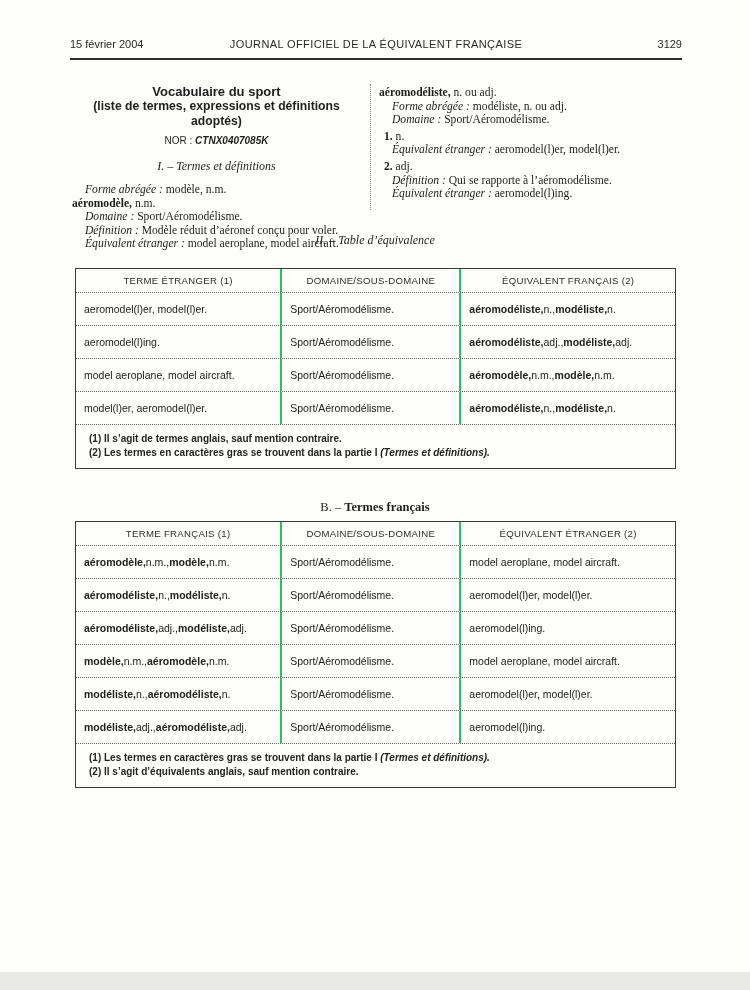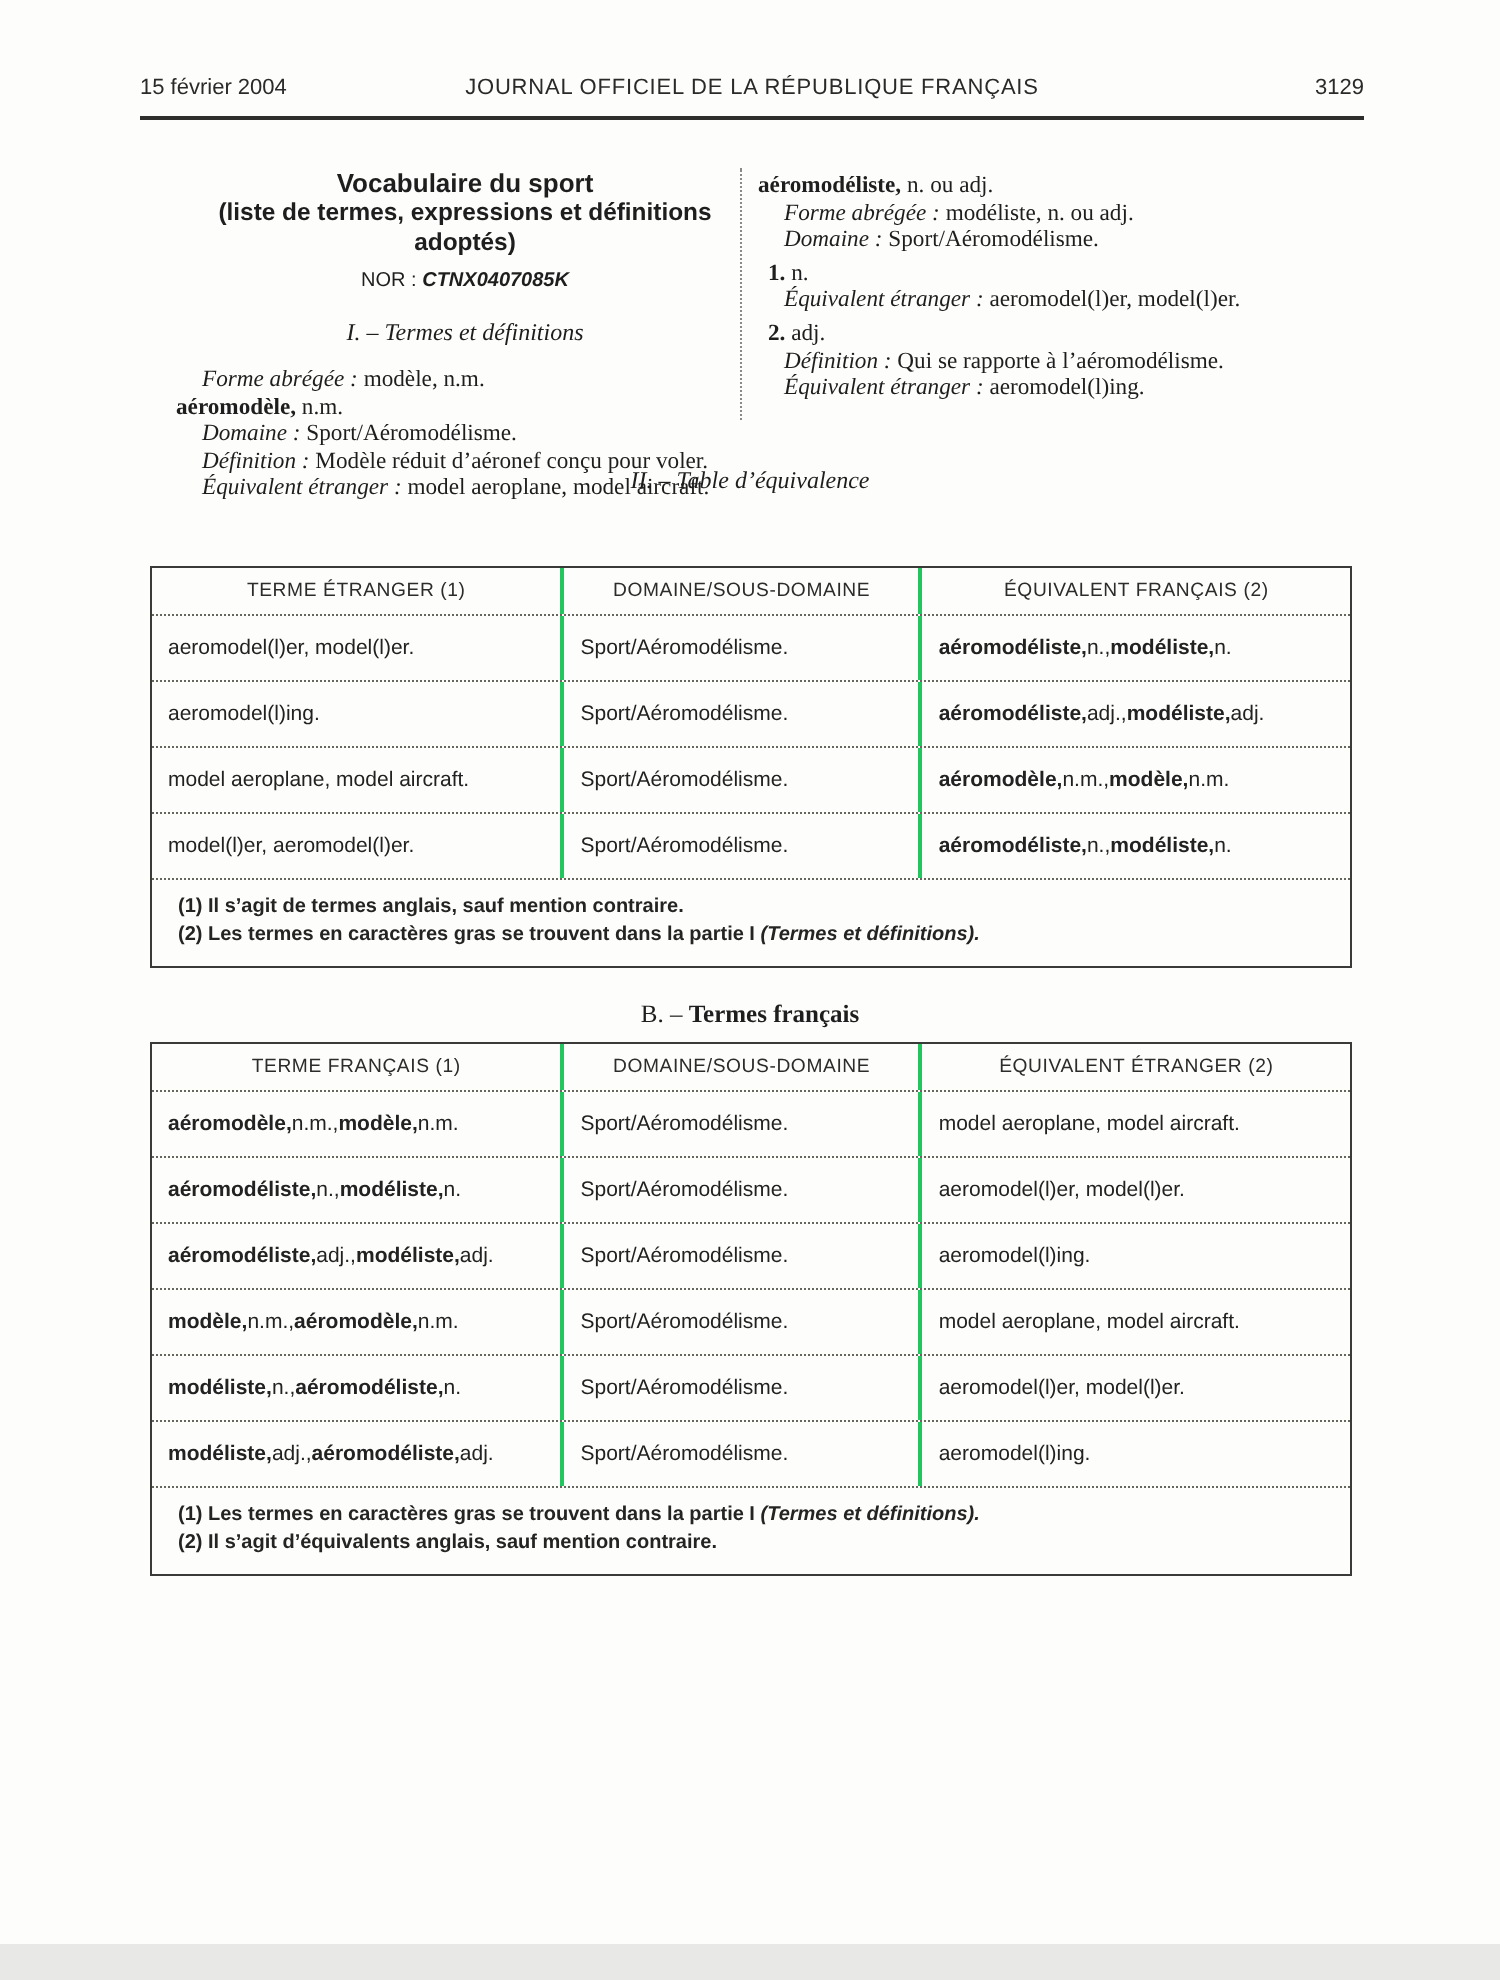--- a/index.html
+++ b/index.html
@@ -21,21 +21,21 @@
   }
   .jo-header .date { width:130px; }
   .jo-header .jtitle { flex:1; text-align:center; letter-spacing:.4px; }
   .jo-header .pnum { width:130px; text-align:right; }
   .header-rule {
     position:absolute; top:58px; left:70px; width:612px;
     border-top:2.5px solid #2e2e2c;
   }
 
   
-  .col-left  { position:absolute; top:84px; left:88px;  width:289px; }
+  .col-left  { position:absolute; top:84px; left:72px;  width:289px; }
   .col-right { position:absolute; top:86px; left:379px; width:301px; }
   .col-divider {
     position:absolute; top:84px; left:370px; height:126px;
     border-left:1px dotted #8a8a85;
   }
 
   .title-block { text-align:center; font-family:"Liberation Sans","DejaVu Sans",sans-serif; }
   .title-block .t1 { font-size:13px; font-weight:bold; line-height:15px; }
   .title-block .t2 { font-size:12.2px; font-weight:bold; line-height:15px; }
   .nor-line { margin-top:6px; font-size:10px; }
@@ -67,21 +67,21 @@
   .tableA-heading { top:261px; }
   .tableB-heading { top:500px; }
 
   
   .vtable {
     position:absolute; left:75px; width:601px;
     border:1.5px solid #3a3a38;
     font-family:"Liberation Sans","DejaVu Sans",sans-serif;
     font-size:10.5px; color:#222;
   }
-  .tableA { top:283px; }
+  .tableA { top:268px; }
   .tableB { top:521px; }
   .trow { display:flex; align-items:stretch; border-top:1px dotted #66665f; }
   .thead .trow { border-top:none; min-height:23px; }
   .thead .tcell {
     justify-content:center; text-align:center;
     font-size:9.6px; letter-spacing:.3px; padding:4px 2px; color:#2c2c2a;
   }
   .tbody .trow { min-height:33px; }
   .tcell { display:flex; align-items:center; padding:3px 8px; }
   .tcell.c0 { width:34.1%; }
@@ -94,21 +94,21 @@
     font-size:10px; line-height:13.5px; color:#242422;font-weight:bold;
   }
 </style>
 </head>
 <body>
 
 <div class="page">
 
   <div class="jo-header">
     <span class="date">15 février 2004</span>
-    <span class="jtitle">JOURNAL OFFICIEL DE LA RÉPUBLIQUE FRANÇAIS</span>
+    <span class="jtitle">JOURNAL OFFICIEL DE LA ÉQUIVALENT FRANÇAISE</span>
     <span class="pnum">3129</span>
   </div>
   <div class="header-rule"></div>
 
   <div class="col-divider"></div>
 
   <div class="col-left">
     <div class="title-block">
       <div class="t1">Vocabulaire du sport</div>
       <div class="t2">(liste de termes, expressions et définitions adoptés)</div>

